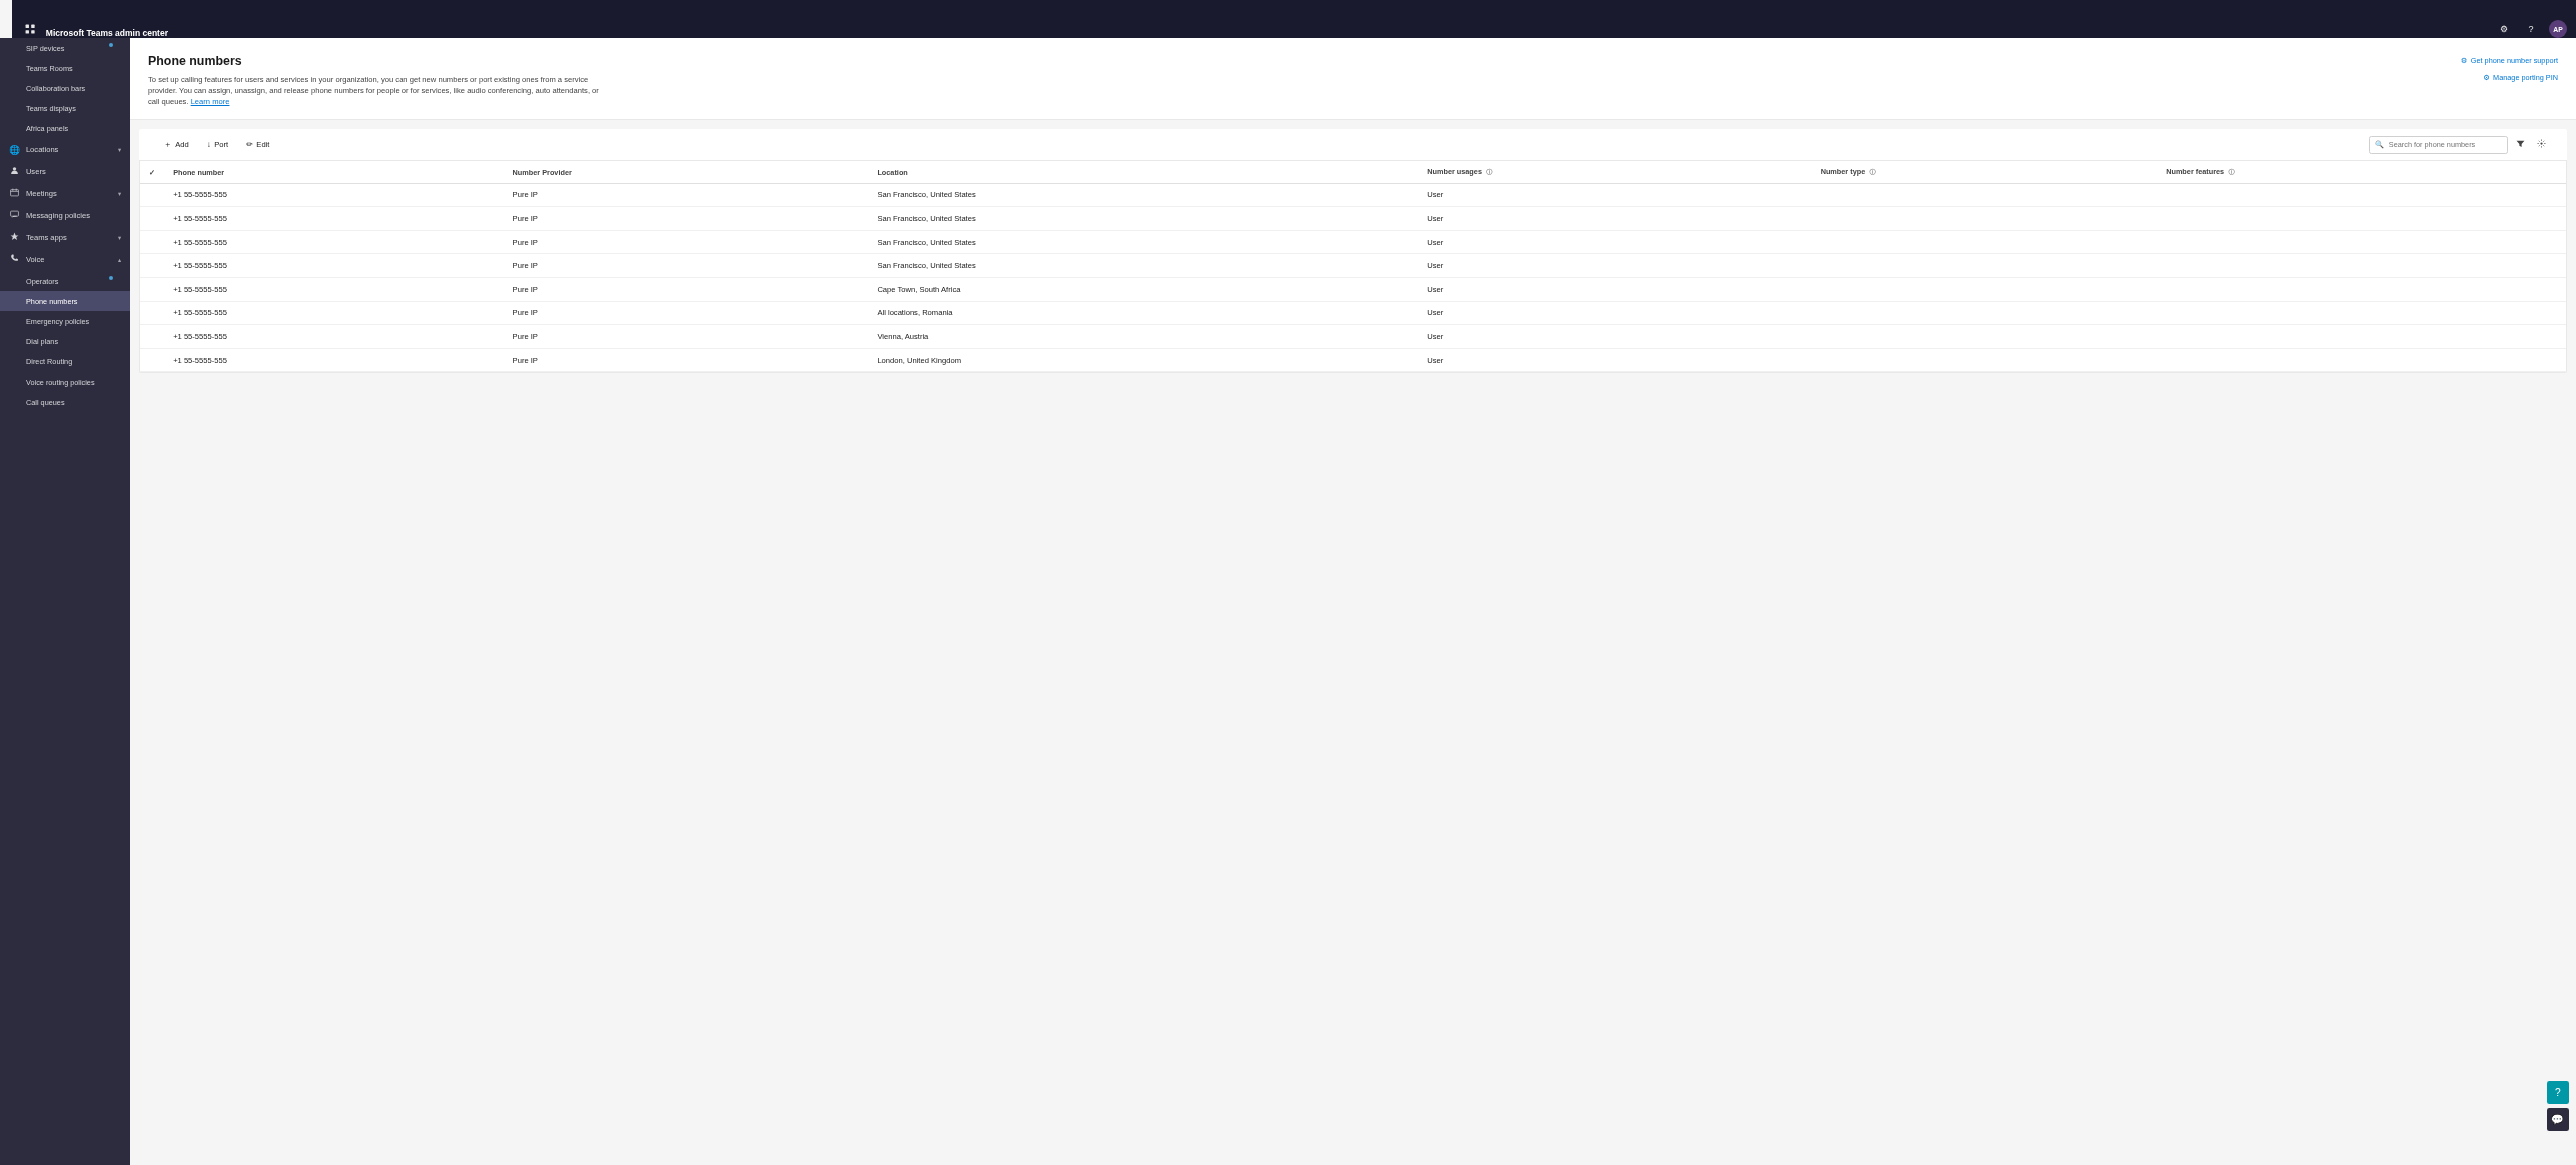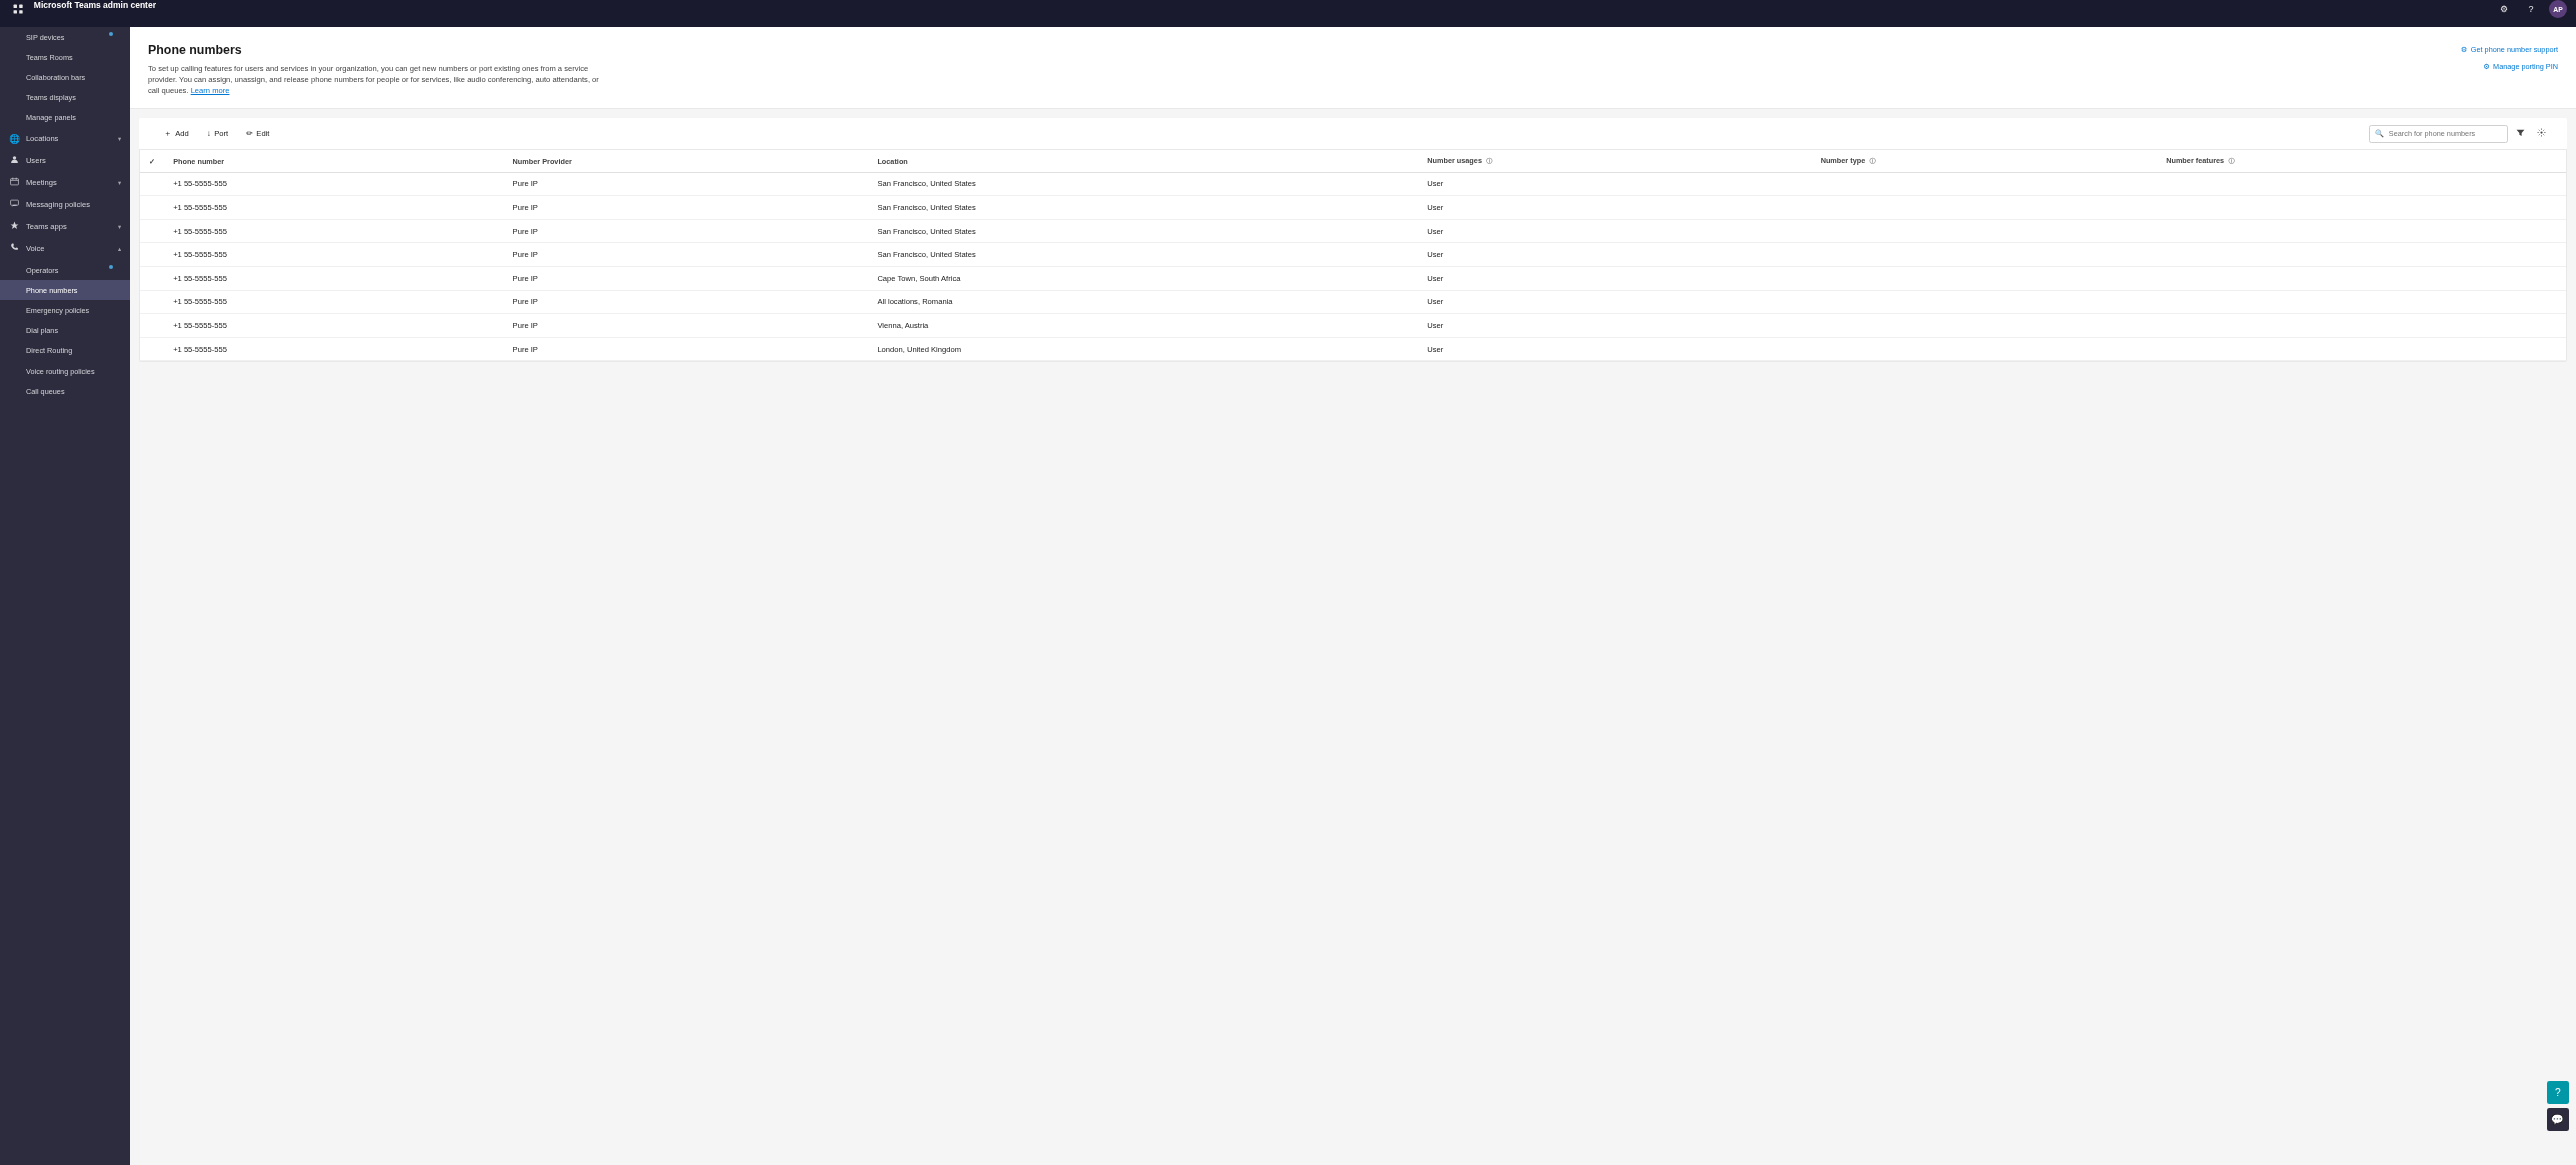--- a/index.html
+++ b/index.html
@@ -2,27 +2,28 @@
 <html style="font-size:9px"><head>
   <meta charset="utf-8">
   <style>
     * { box-sizing: border-box; margin: 0; padding: 0; }
     body { font-family: 'Segoe UI', Arial, sans-serif; font-size: 8px; background: #f5f5f5; display: flex; flex-direction: column; height: 100vh; overflow: hidden; }
 
     
     .topbar {
       background: #1a1a2e;
       color: #fff;
-      height: 27px;
-      display: flex;
-      align-items: flex-start;
+      height: 38px;
+      display: flex;
+      align-items: flex-end;
       padding: 0 9px;
       gap: 6.8px;
       flex-shrink: 0;
       z-index: 100;
+      margin-left: 12px;
     }
     .topbar-title { font-size: 8.5px; font-weight: 600; flex: 1; }
     .topbar-icons { display: flex; align-items: center; gap: 9px; }
     .topbar-icon-btn {
       background: none; border: none; color: #fff; cursor: pointer;
       width: 18px; height: 18px; display: flex; align-items: center; justify-content: center;
       border-radius: 50%; font-size: 9px; opacity: 0.9;
     }
     .avatar-btn {
       background: #5a3e7a; border: none; color: #fff; cursor: pointer;
@@ -214,21 +215,21 @@
     <div class="sidebar-item sidebar-sub">
       <span>Teams Rooms</span>
     </div>
     <div class="sidebar-item sidebar-sub">
       <span>Collaboration bars</span>
     </div>
     <div class="sidebar-item sidebar-sub">
       <span>Teams displays</span>
     </div>
     <div class="sidebar-item sidebar-sub">
-      <span>Manage panels</span>
+      <span>Africa panels</span>
     </div>
 
     <div class="sidebar-item section-header">
       <span class="icon">🌐</span>
       <span>Locations</span>
       <span class="chevron">▾</span>
     </div>
     <div class="sidebar-item section-header">
       <span class="icon">
         <svg width="9" height="9" viewBox="0 0 16 16" fill="#d4d4d8">

